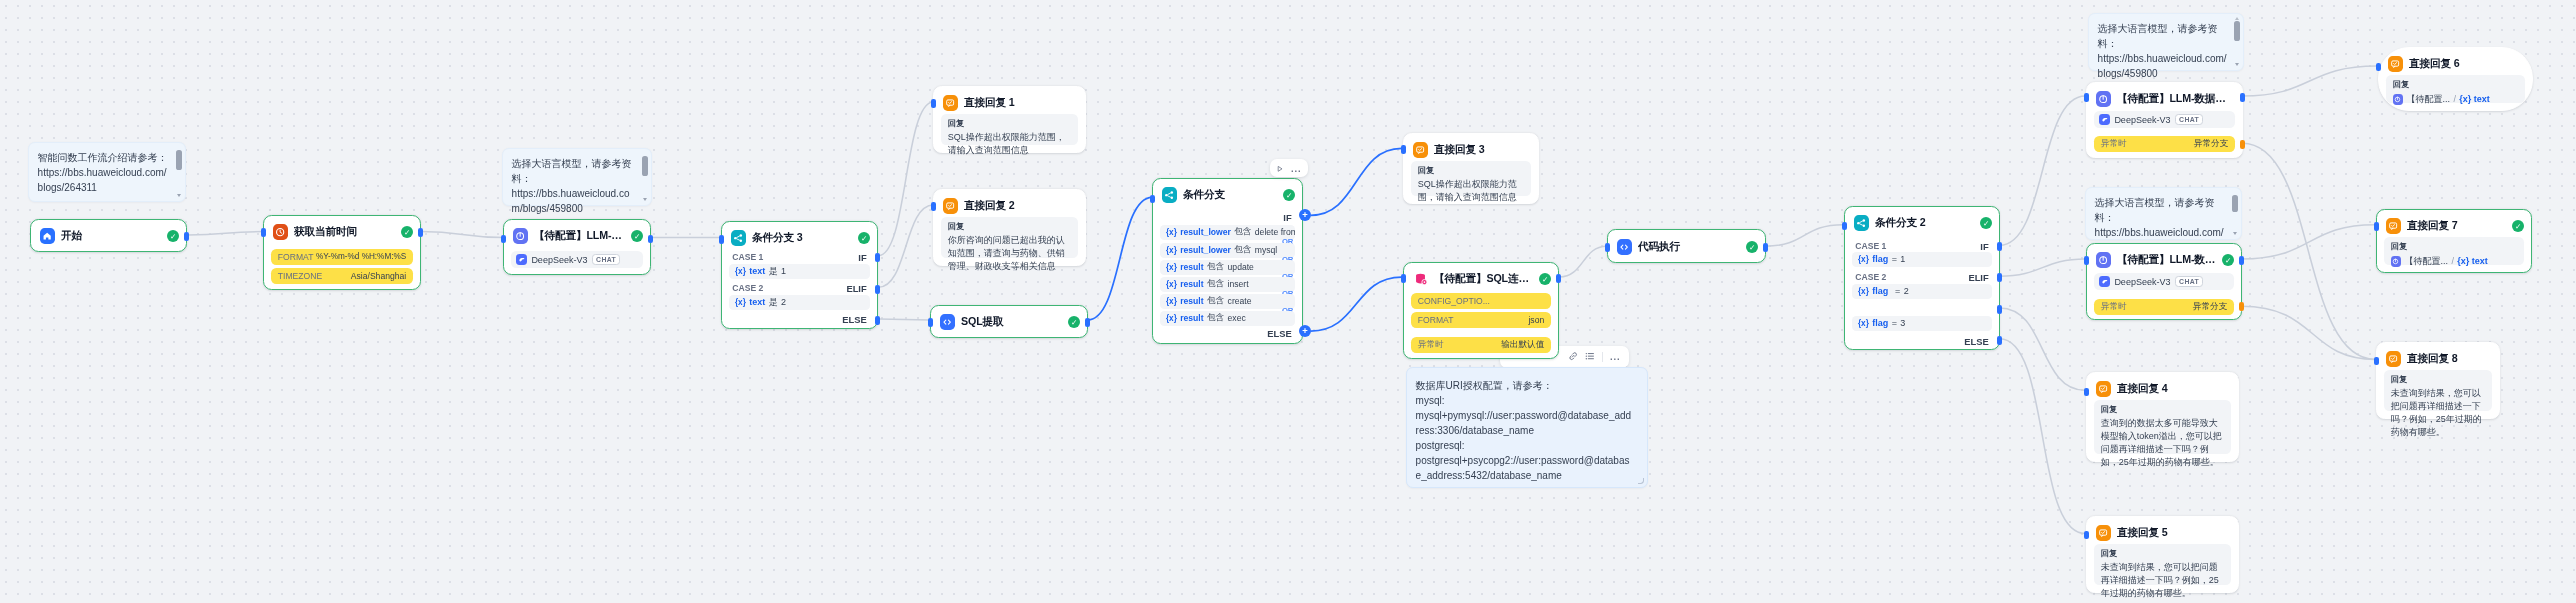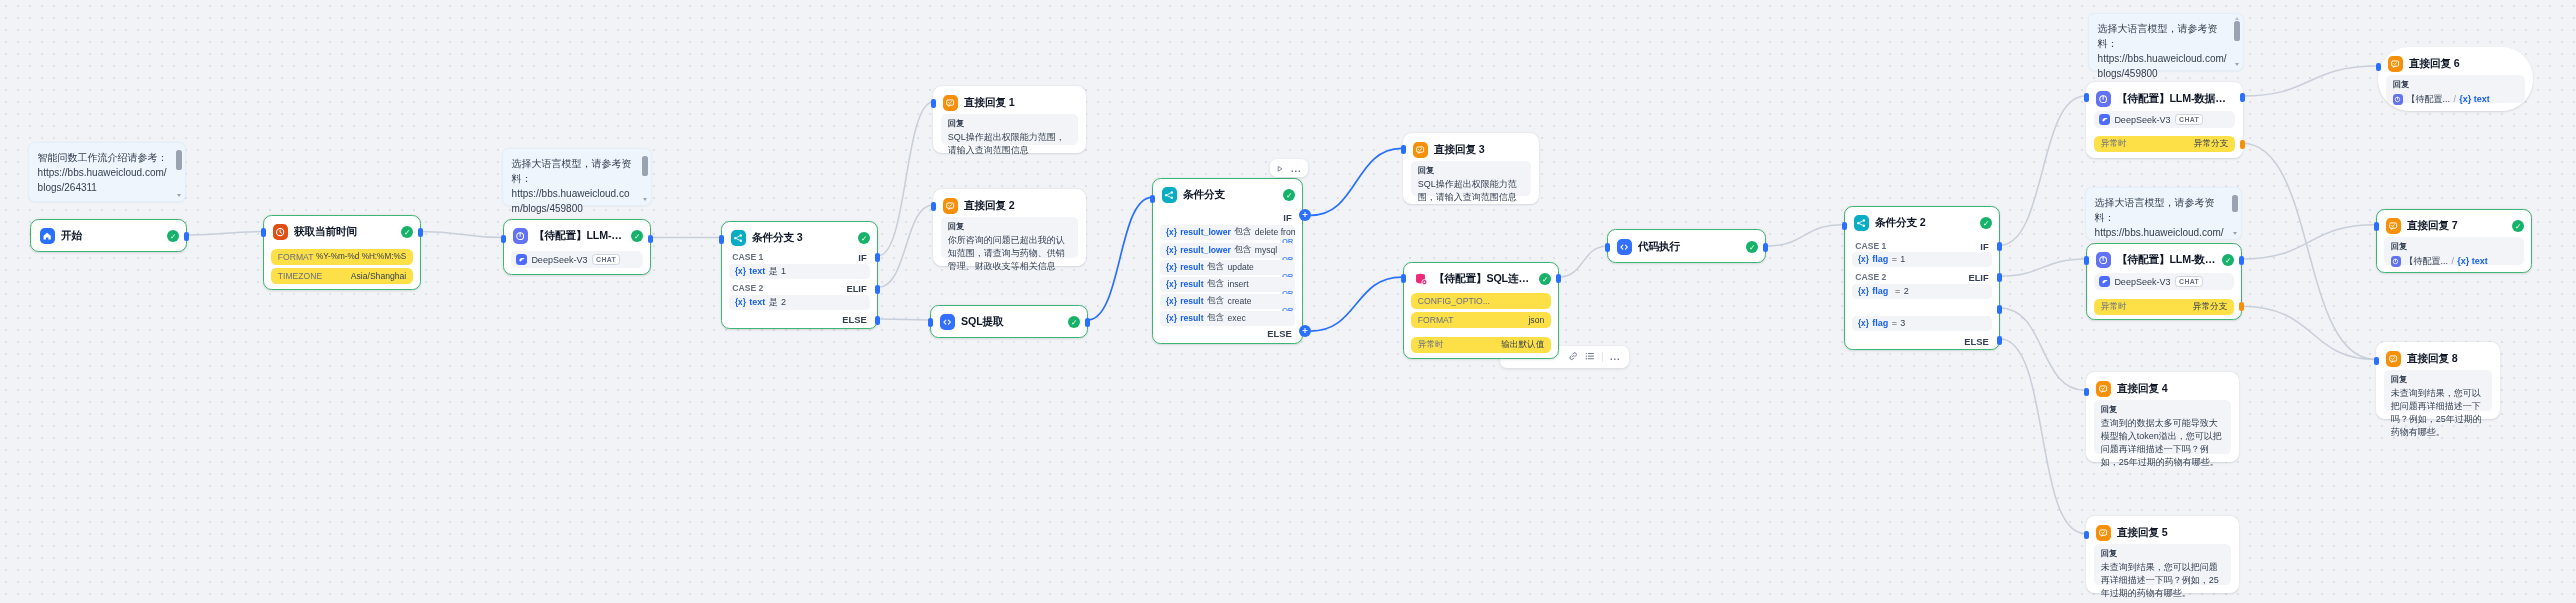--- a/index.html
+++ b/index.html
@@ -118,20 +118,28 @@
           <path d="M4.5 3.5 h7 M4.5 7 h7 M4.5 10.5 h7" stroke="#676f83" stroke-width="1.3" stroke-linecap="round"></path>
           <circle cx="1.8" cy="3.5" r="0.9" fill="#676f83"></circle>
           <circle cx="1.8" cy="7" r="0.9" fill="#676f83"></circle>
           <circle cx="1.8" cy="10.5" r="0.9" fill="#676f83"></circle>
         </svg>
     </span>
     <span class="div"></span>
     <span class="dots">...</span>
   </div>
 
+  <div class="note" style="left:1406px;top:367px;width:242px;height:121px;background:#e9f2fd;border-color:#d6e7fb;padding-top:10.3px;">
+    <div class="ln">数据库URI授权配置，请参考：</div>
+    <div class="ln">mysql:</div>
+    <div class="ln">mysql+pymysql://user:password@database_address:3306/database_name</div>
+    <div class="ln">postgresql:</div>
+    <div class="ln">postgresql+psycopg2://user:password@database_address:5432/database_name</div>
+    <div class="resize"></div>
+  </div>
 
   <div class="note" style="left:2088px;top:13px;width:156px;height:58px;">
     <div class="ln">选择大语言模型，请参考资料：</div>
     <div class="ln">https://bbs.huaweicloud.com/blogs/459800</div>
     <div class="sthumb"></div>
     <div class="sarrow-up"></div>
     <div class="sarrow"></div>
   </div>
 
   <div class="note" style="left:2085px;top:187px;width:157px;height:53px;">

